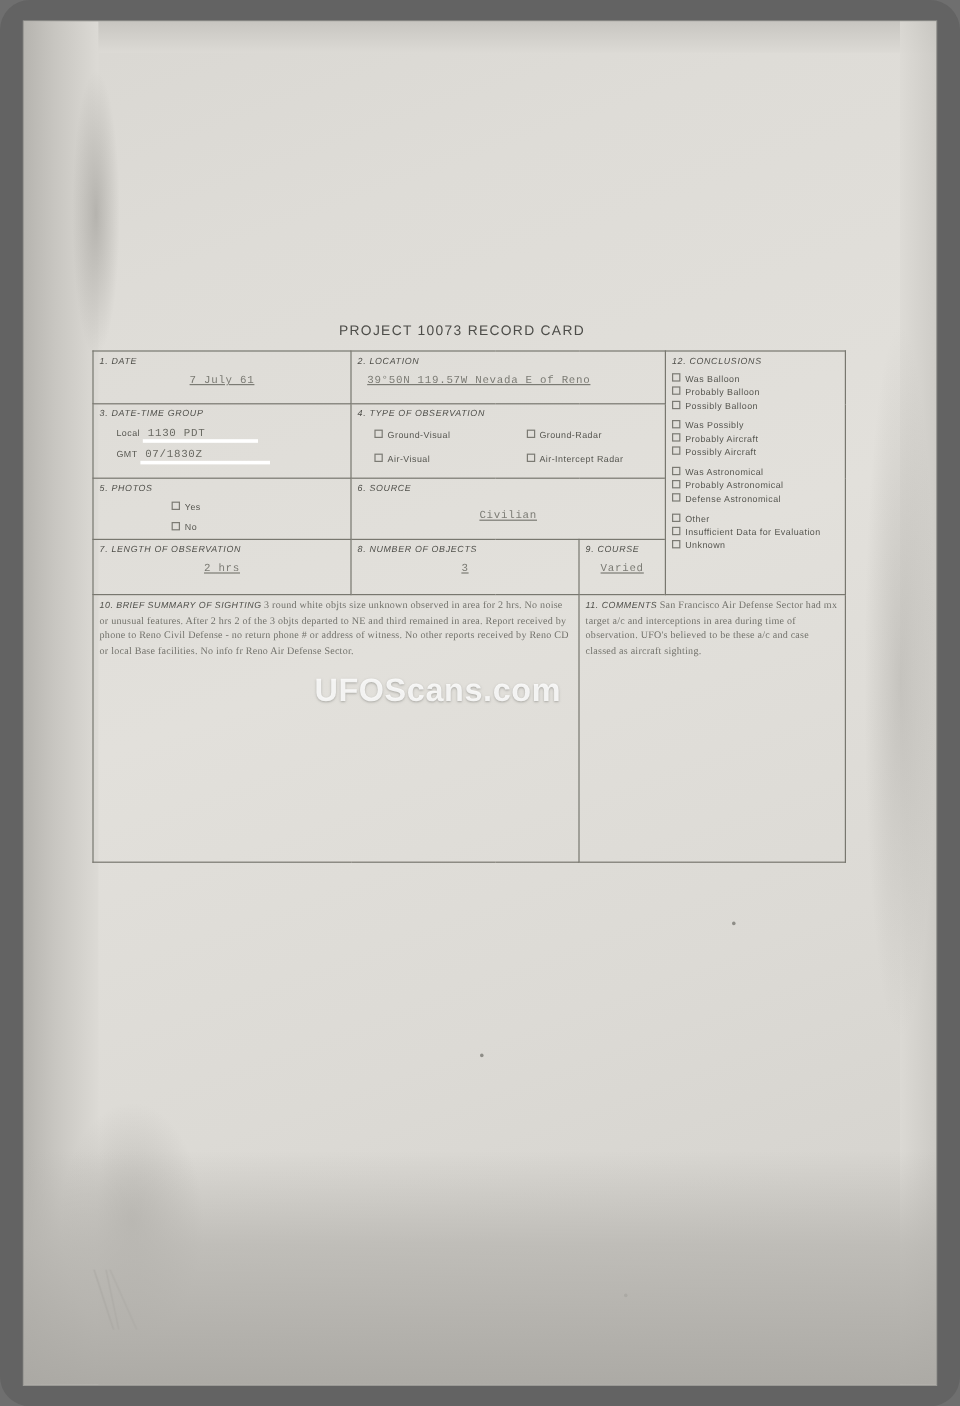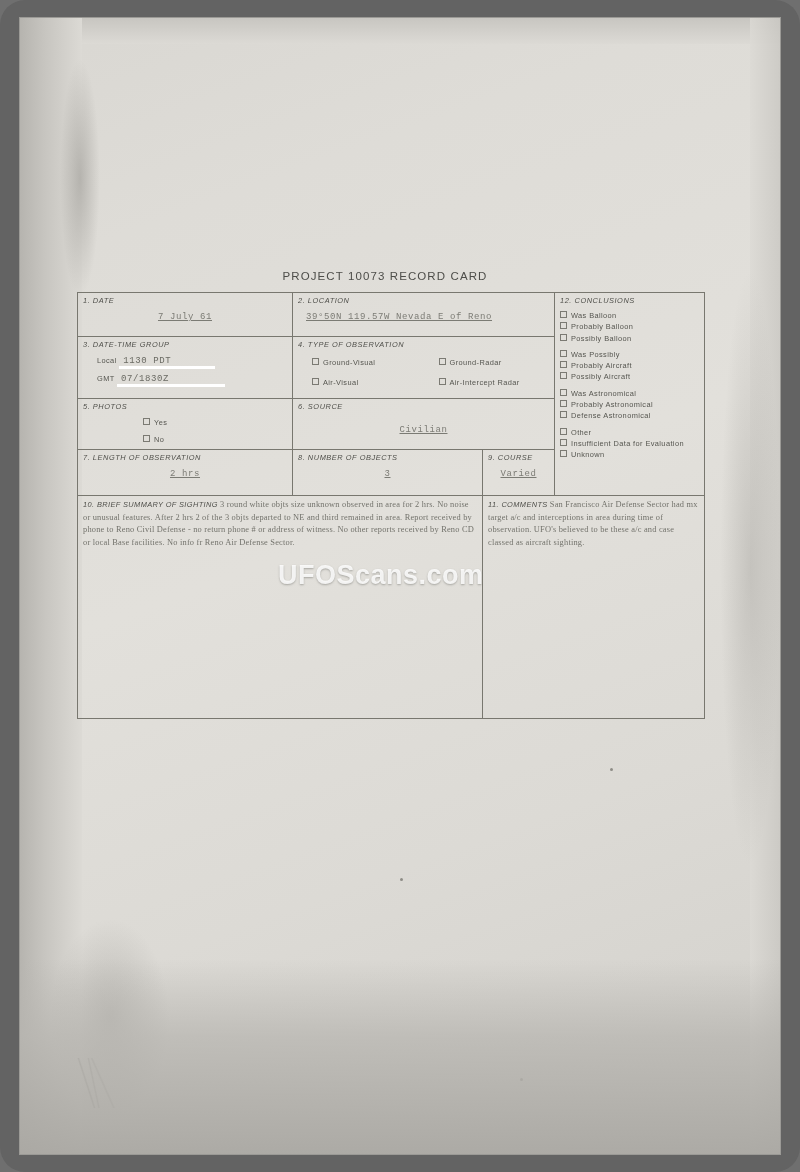--- a/index.html
+++ b/index.html
@@ -91,21 +91,20 @@
     margin-top:9px;margin-left:17px;font-size:7.6px;letter-spacing:.5px;color:#55554f;
   }
   .two-col{display:flex;gap:16px;justify-content:center;}
   .two-col>div{flex:1;}
   .wm{
     position:absolute;left:262px;top:560px;
     font-size:27px;font-weight:bold;color:rgba(255,255,255,.85);
     letter-spacing:.5px;
     text-shadow:0 1px 2px rgba(120,120,115,.55);
     pointer-events:none;
-    margin-left:16px;
   }
   .dot{position:absolute;width:3px;height:3px;background:#8e8d87;border-radius:50%;}
   .scratch{position:absolute;left:38px;top:1040px;width:60px;height:50px;
     background:
       linear-gradient(72deg,rgba(140,138,133,.0) 46%,rgba(140,138,133,.7) 48%,rgba(140,138,133,0) 50%),
       linear-gradient(78deg,rgba(140,138,133,.0) 56%,rgba(140,138,133,.6) 58%,rgba(140,138,133,0) 60%),
       linear-gradient(66deg,rgba(140,138,133,.0) 66%,rgba(140,138,133,.5) 68%,rgba(140,138,133,0) 70%);
   }
 </style>
 </head>

